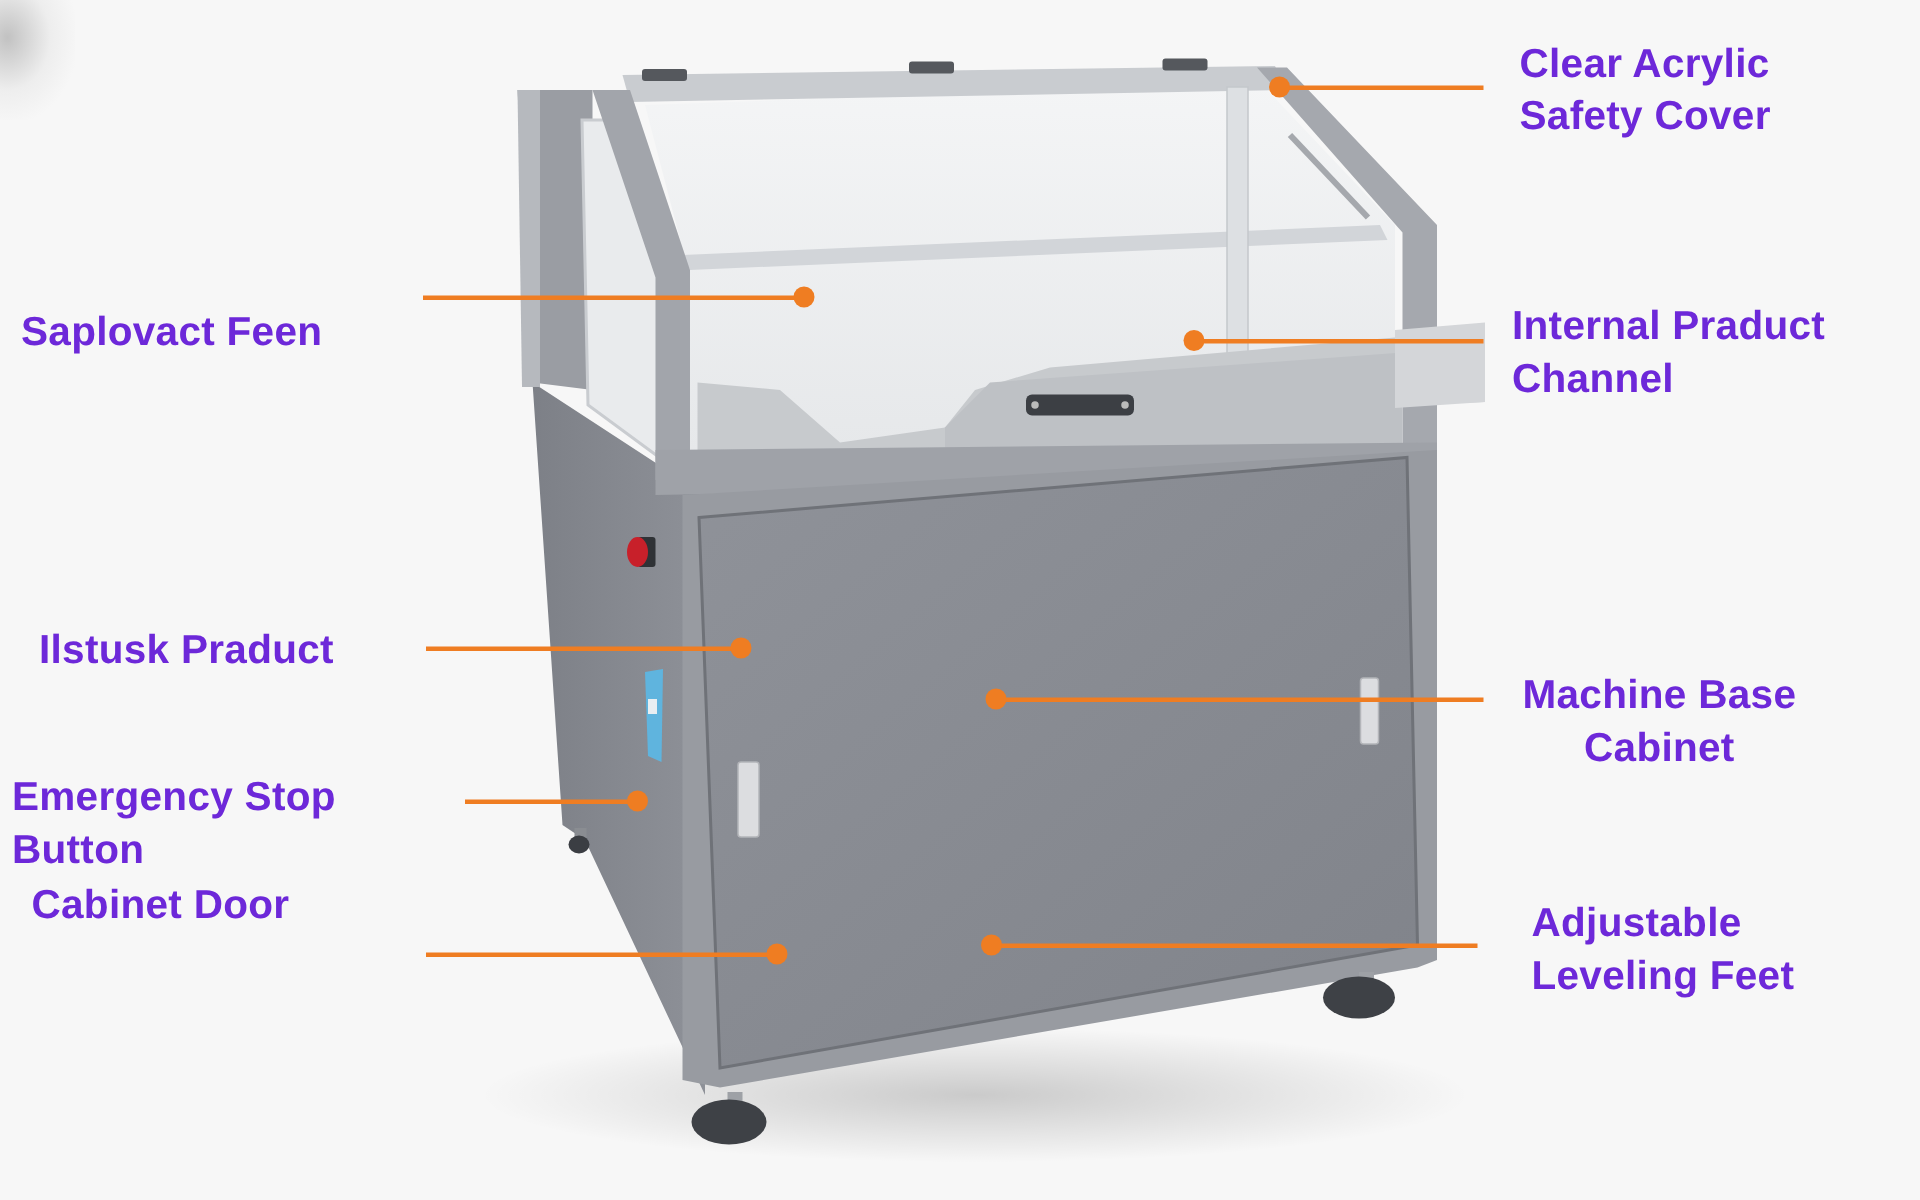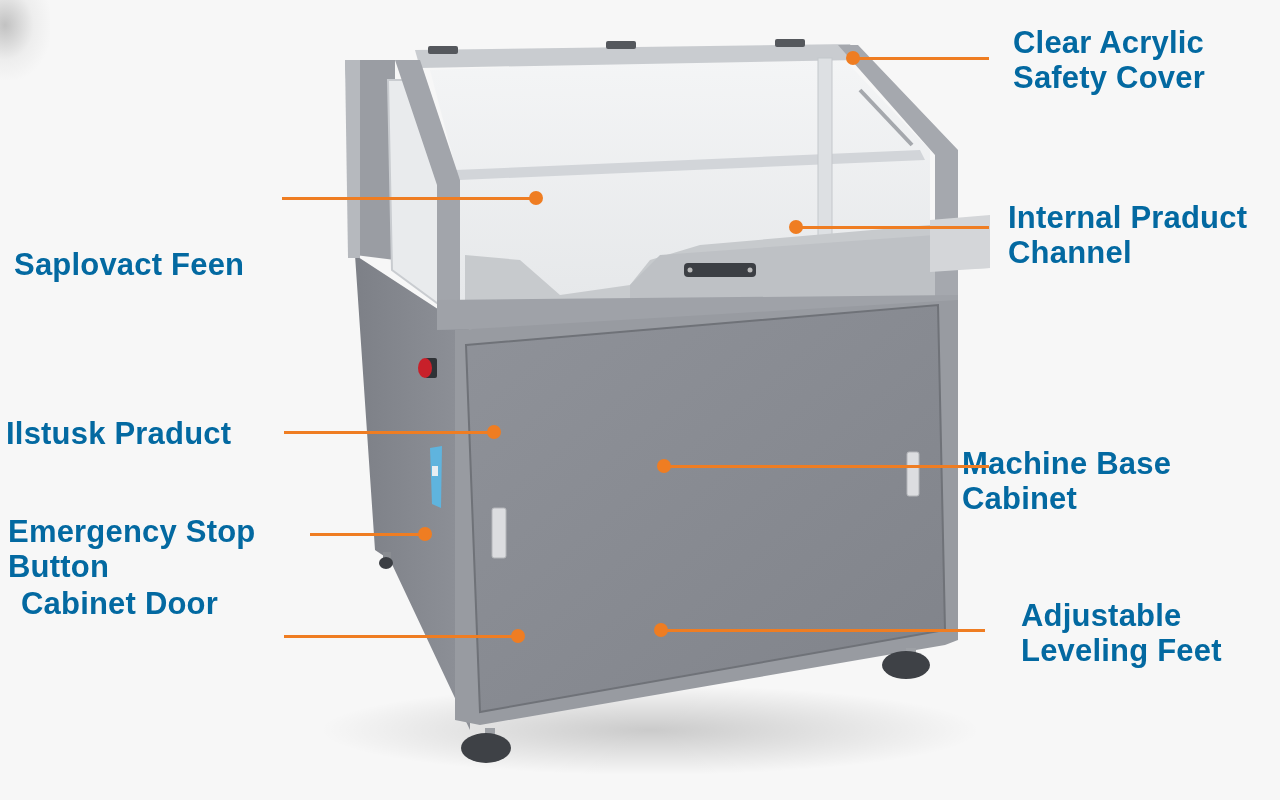--- a/index.html
+++ b/index.html
@@ -7,21 +7,21 @@
       width: 1280px; height: 800px; overflow: hidden; position: relative;
       background: #f7f7f7;
       font-family: "Liberation Sans", sans-serif;
     }
     .bg-blob {
       position: absolute; left: -40px; top: -30px; width: 90px; height: 110px;
       background: radial-gradient(ellipse at center, rgba(150,150,150,0.55) 0%, rgba(200,200,200,0.2) 45%, rgba(247,247,247,0) 75%);
     }
     svg.machine { position: absolute; left: 0; top: 0; }
     .label {
-      position: absolute; font-weight: bold; color: #0369a1; font-size: 31px; line-height: 35px;
+      position: absolute; font-weight: bold; color: #6d28d9; font-size: 27px; line-height: 35px;
       letter-spacing: 0.2px; white-space: pre-line;
     }
     .leader { position: absolute; height: 3px; background: #ef7d22; }
     .dot { position: absolute; width: 14px; height: 14px; border-radius: 50%; background: #ef7d22; }
   </style>
 </head>
 <body>
 
 <div class="bg-blob"></div>
 
@@ -97,25 +97,25 @@
   <rect x="432" y="466" width="6" height="10" fill="#e8eef2"></rect>
 
   <rect x="383" y="552" width="8" height="10" fill="#8a8d92"></rect>
   <ellipse cx="386" cy="563" rx="7" ry="6" fill="#3b3e43"></ellipse>
   <rect x="485" y="728" width="10" height="14" fill="#9ea1a6"></rect>
   <ellipse cx="486" cy="748" rx="25" ry="15" fill="#3e4146"></ellipse>
   <rect x="906" y="648" width="10" height="14" fill="#9ea1a6"></rect>
   <ellipse cx="906" cy="665" rx="24" ry="14" fill="#3e4146"></ellipse>
 </svg>
 
-<div class="label" style="left:14px; top:204px;margin-top:43px;">Saplovact Feen</div>
+<div class="label" style="left:14px; top:204px;">Saplovact Feen</div>
 <div class="leader" style="left:282px; top:197px; width:254px;"></div>
 <div class="dot" style="left:529px; top:191px;"></div>
 
-<div class="label" style="left:6px; top:416px;">Ilstusk Praduct</div>
+<div class="label" style="left:26px; top:416px;">Ilstusk Praduct</div>
 <div class="leader" style="left:284px; top:431px; width:210px;"></div>
 <div class="dot" style="left:487px; top:425px;"></div>
 
 <div class="label" style="left:8px; top:514px;">Emergency Stop
 Button</div>
 <div class="leader" style="left:310px; top:533px; width:114px;"></div>
 <div class="dot" style="left:418px; top:527px;"></div>
 
 <div class="label" style="left:21px; top:586px;">Cabinet Door</div>
 <div class="leader" style="left:284px; top:635px; width:234px;"></div>
@@ -124,21 +124,21 @@
 <div class="label" style="left:1013px; top:25px;">Clear Acrylic
 Safety Cover</div>
 <div class="leader" style="left:853px; top:57px; width:136px;"></div>
 <div class="dot" style="left:846px; top:51px;"></div>
 
 <div class="label" style="left:1008px; top:200px;">Internal Praduct
 Channel</div>
 <div class="leader" style="left:796px; top:226px; width:193px;"></div>
 <div class="dot" style="left:789px; top:220px;"></div>
 
-<div class="label" style="left:962px; top:446px;">Machine Base
+<div class="label" style="left:1015px; top:446px;text-align:center;">Machine Base
 Cabinet</div>
 <div class="leader" style="left:664px; top:465px; width:325px;"></div>
 <div class="dot" style="left:657px; top:459px;"></div>
 
 <div class="label" style="left:1021px; top:598px;">Adjustable
 Leveling Feet</div>
 <div class="leader" style="left:661px; top:629px; width:324px;"></div>
 <div class="dot" style="left:654px; top:623px;"></div>
 
 </body></html>

